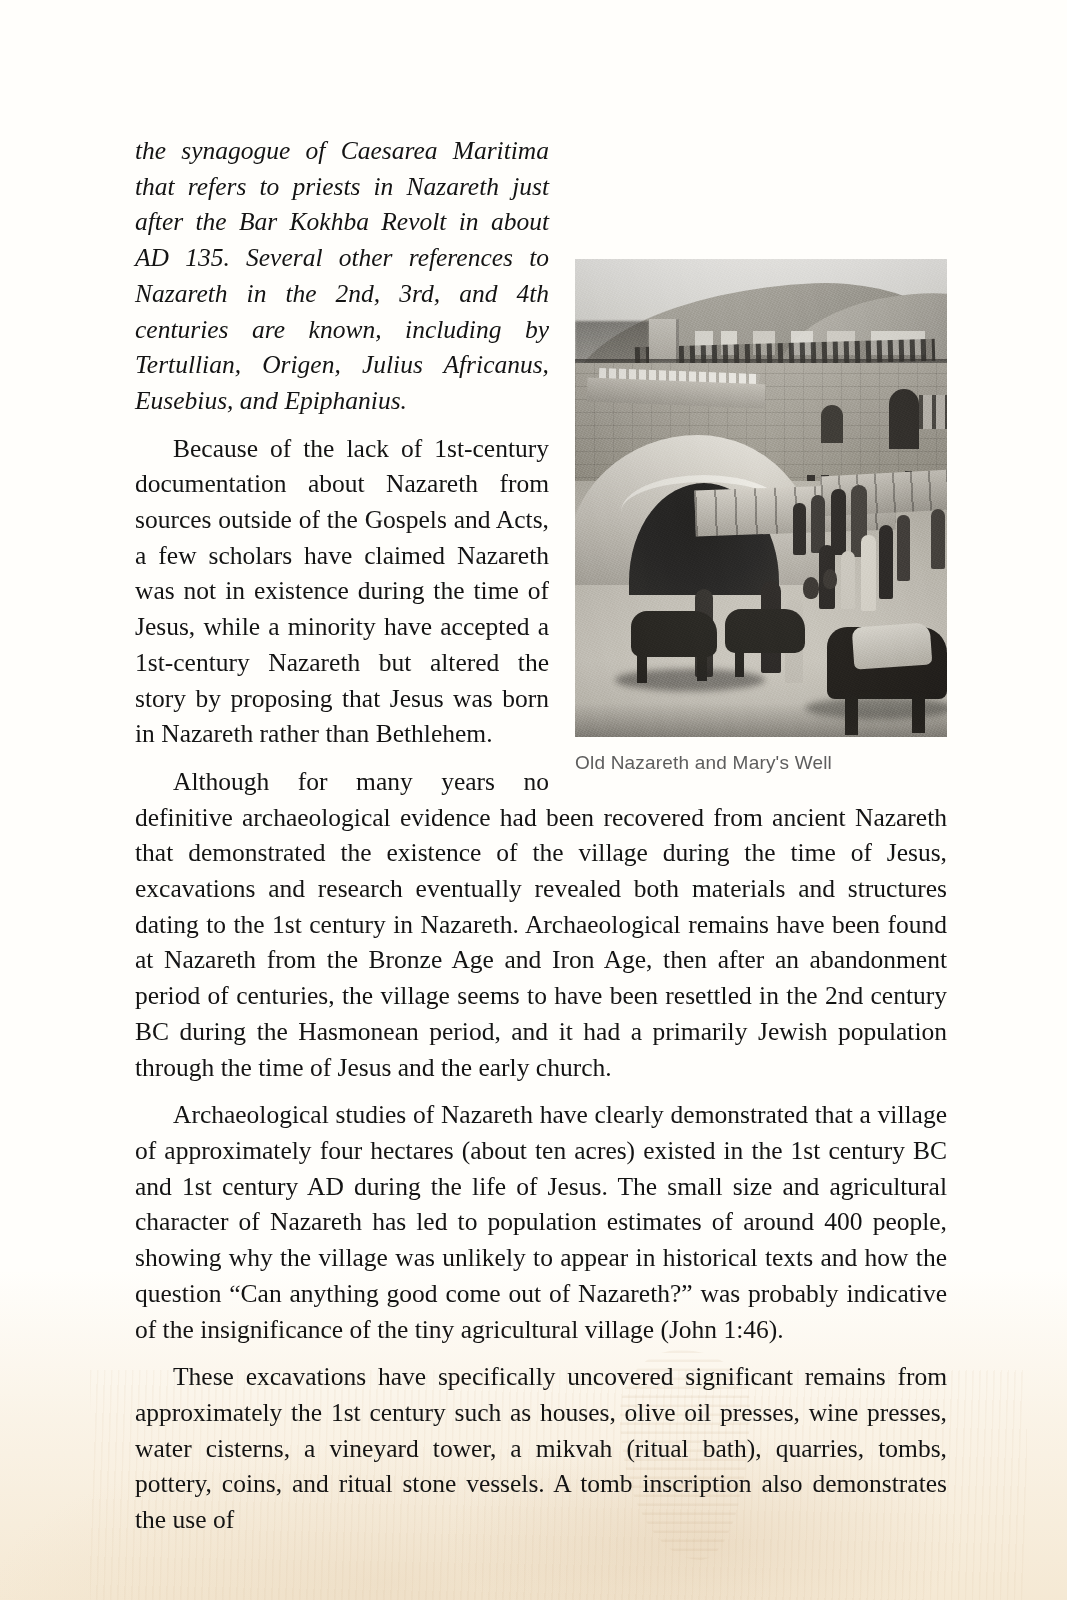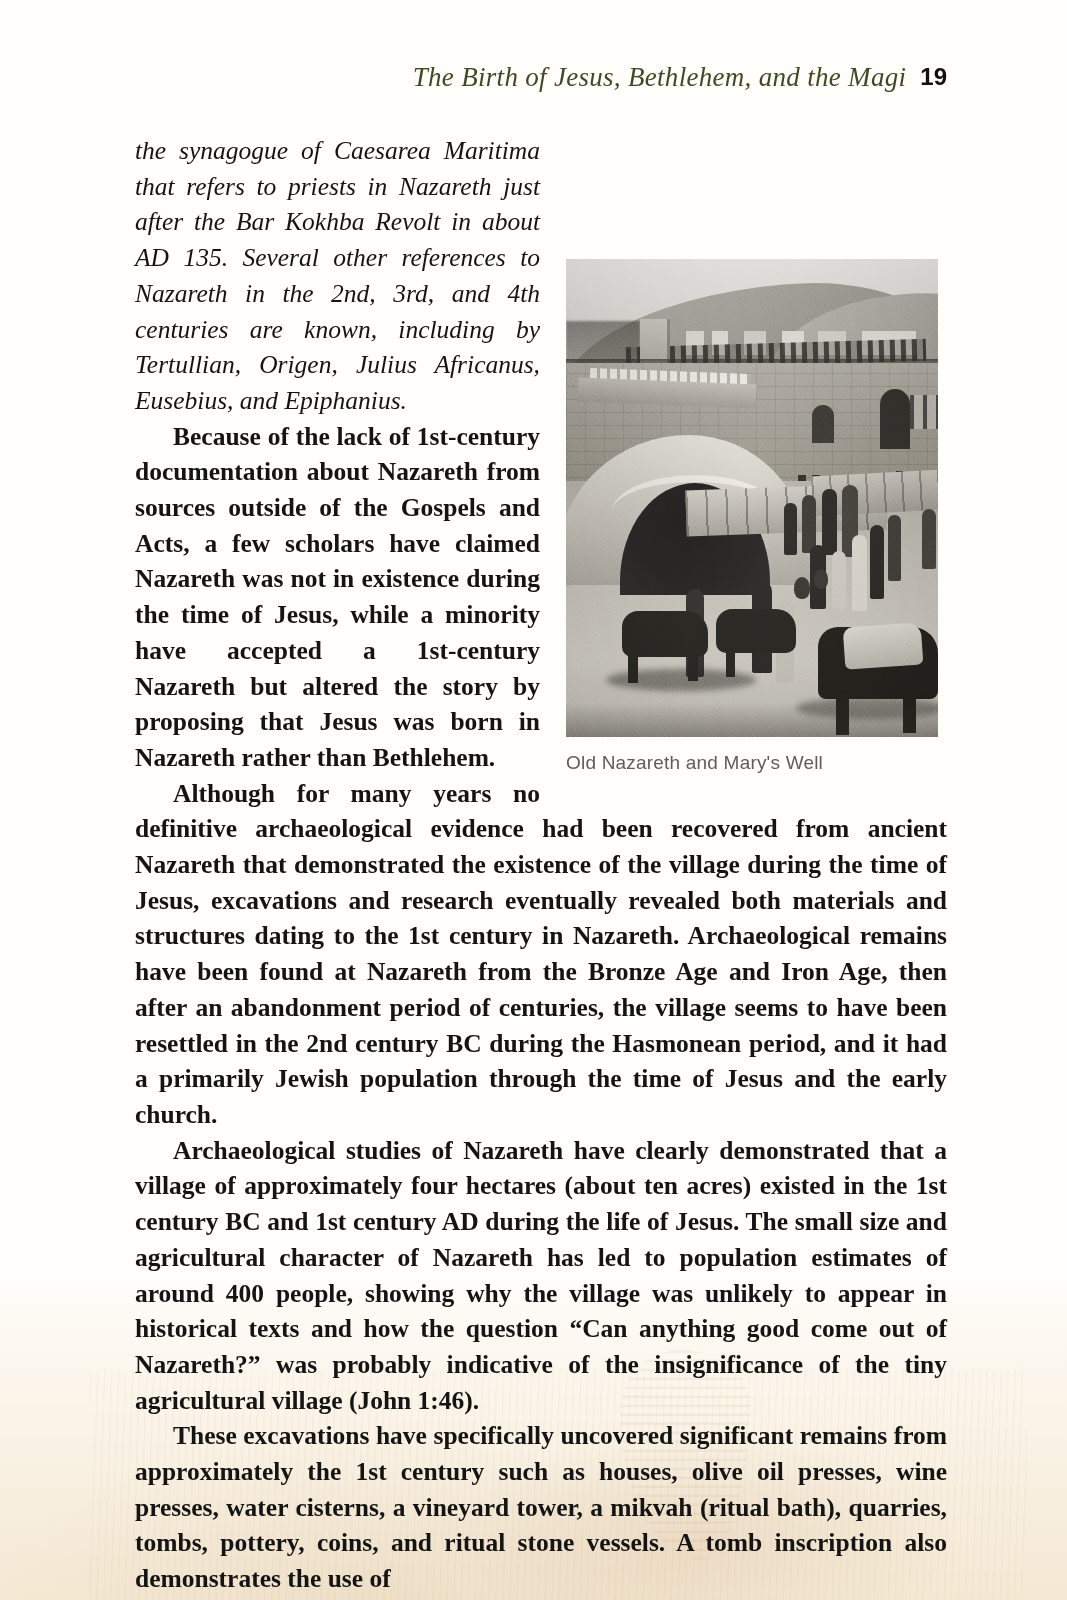--- a/index.html
+++ b/index.html
@@ -111,29 +111,28 @@
     -webkit-hyphens: manual;
   }
   .textblock p.indent {
     text-indent: 38px;
   }
   .textblock p.noindent {
     text-indent: 0;
     font-style: italic;
   }
   .textblock p + p {
-    margin-top: 0;
-    font-weight: bold;
+    margin-top: 12px;
   }
 
   
   .figure {
     float: right;
     width: 372px;
-    margin: 9px;
+    margin: 0;
     
     margin-top: 126px;
     margin-left: 26px;
     margin-bottom: 6px;
     shape-outside: margin-box;
   }
   .figure-photo {
     width: 372px;
     height: 478px;
     position: relative;
@@ -395,23 +394,20 @@
 </style>
 </head>
 <body>
 
 <div class="page">
 
   <div class="page-texture"></div>
   <div class="page-texture-streaks"></div>
   <div class="page-texture-blot"></div>
 
-  <div class="running-head">
-    <span class="rh-title">The Birth of Jesus, Bethlehem, and the Magi</span><span class="rh-page">19</span>
-  </div>
 
   <div class="textblock">
 
     <figure class="figure">
       <div class="figure-photo">
         <div class="ph-layer ph-sky"></div>
         <div class="ph-layer ph-hill-far"></div>
         <div class="ph-layer ph-hill-right"></div>
         <div class="ph-layer ph-skyline-blocks"></div>
         <div class="ph-layer ph-ridge-trees"></div>

